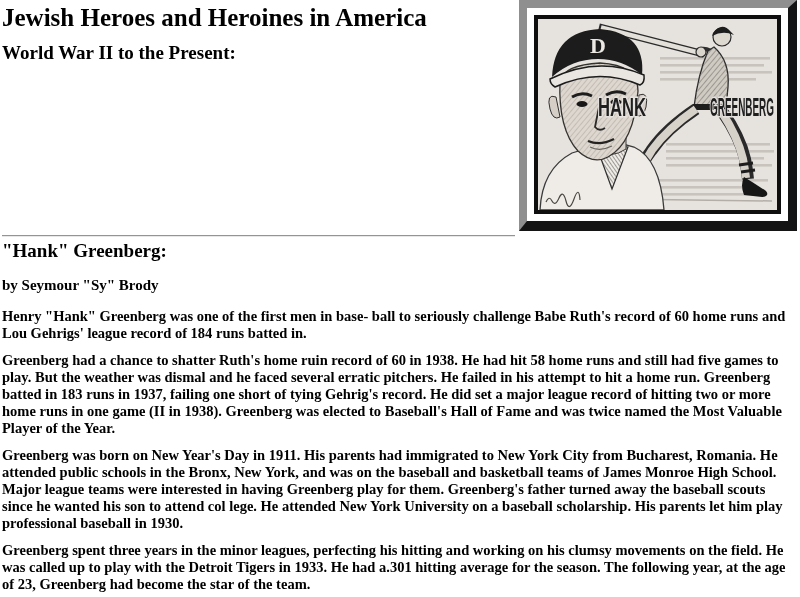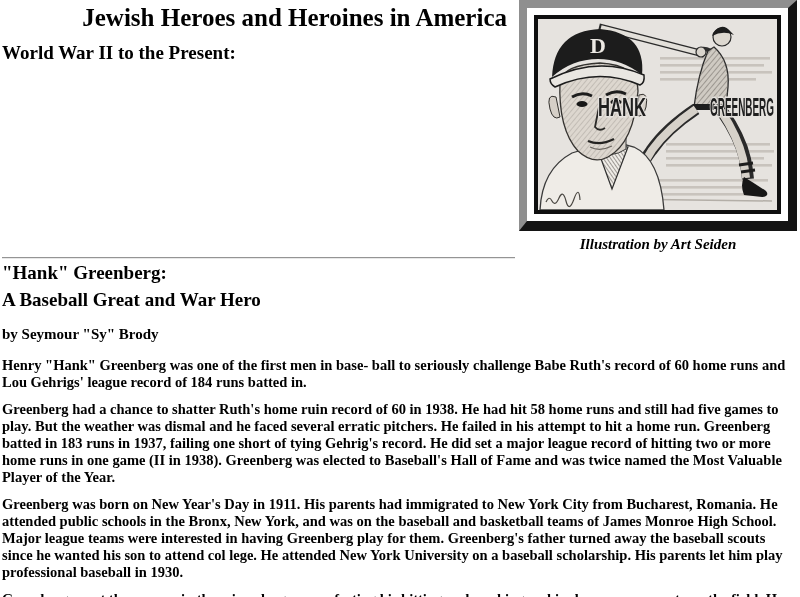--- a/index.html
+++ b/index.html
@@ -48,21 +48,20 @@
     font-size: 15px;
     font-style: italic;
     font-weight: bold;
   }
 
   
   h1.page-title {
     font-size: 25px;
     line-height: 29px;
     margin: 3px 0 4px 0;
-    text-align: right;
   }
   h2.page-subtitle {
     font-size: 19px;
     line-height: 22px;
     margin: 10px 0 4px 0;
   }
   hr.divider {
     width: 513px;
     margin: 50px 0 0 0;
     border: none;
@@ -190,29 +189,28 @@
 
           <g font-family="'Liberation Sans','DejaVu Sans',sans-serif" font-weight="bold" font-size="25" style="paint-order: stroke; stroke: #e6e3df; stroke-width: 3px;" fill="#1f1f1f">
             <text x="60" y="97" textLength="48" lengthAdjust="spacingAndGlyphs">HANK</text>
             <text x="172" y="97" textLength="64" lengthAdjust="spacingAndGlyphs">GREENBERG</text>
           </g>
 
           <path d="M8,183 q3,-7 6,-1 t7,-3 t7,3 t8,-2 t6,1" fill="none" stroke="#4a4742" stroke-width="1.2"></path>
         </svg>
       </div>
     </div>
-    <figcaption>Illustration by Art Seiden</figcaption>
   </figure>
 
   <h1 class="page-title">Jewish Heroes and Heroines in America</h1>
   <h2 class="page-subtitle">World War II to the Present:</h2>
 
   <hr class="divider">
 
-  <h2 class="article-heading"><span>"Hank" Greenberg:</span><br><span>A Baseball Great and War Hero</span></h2>
+  <h2 class="article-heading"><span>"Hank" Greenberg:</span><br></h2>
 
   <h4 class="byline">by Seymour "Sy" Brody</h4>
 
   <p class="body-para">Henry "Hank" Greenberg was one of the first men in base- ball to seriously challenge Babe Ruth's record of 60 home runs and Lou Gehrigs' league record of 184 runs batted in.</p>
   <p class="body-para">Greenberg had a chance to shatter Ruth's home ruin record of 60 in 1938. He had hit 58 home runs and still had five games to play. But the weather was dismal and he faced several erratic pitchers. He failed in his attempt to hit a home run. Greenberg batted in 183 runs in 1937, failing one short of tying Gehrig's record. He did set a major league record of hitting two or more home runs in one game (II in 1938). Greenberg was elected to Baseball's Hall of Fame and was twice named the Most Valuable Player of the Year.</p>
   <p class="body-para">Greenberg was born on New Year's Day in 1911. His parents had immigrated to New York City from Bucharest, Romania. He attended public schools in the Bronx, New York, and was on the baseball and basketball teams of James Monroe High School. Major league teams were interested in having Greenberg play for them. Greenberg's father turned away the baseball scouts since he wanted his son to attend col lege. He attended New York University on a baseball scholarship. His parents let him play professional baseball in 1930.</p>
   <p class="body-para">Greenberg spent three years in the minor leagues, perfecting his hitting and working on his clumsy movements on the field. He was called up to play with the Detroit Tigers in 1933. He had a.301 hitting average for the season. The following year, at the age of 23, Greenberg had become the star of the team.</p>
 
 </div>
 

